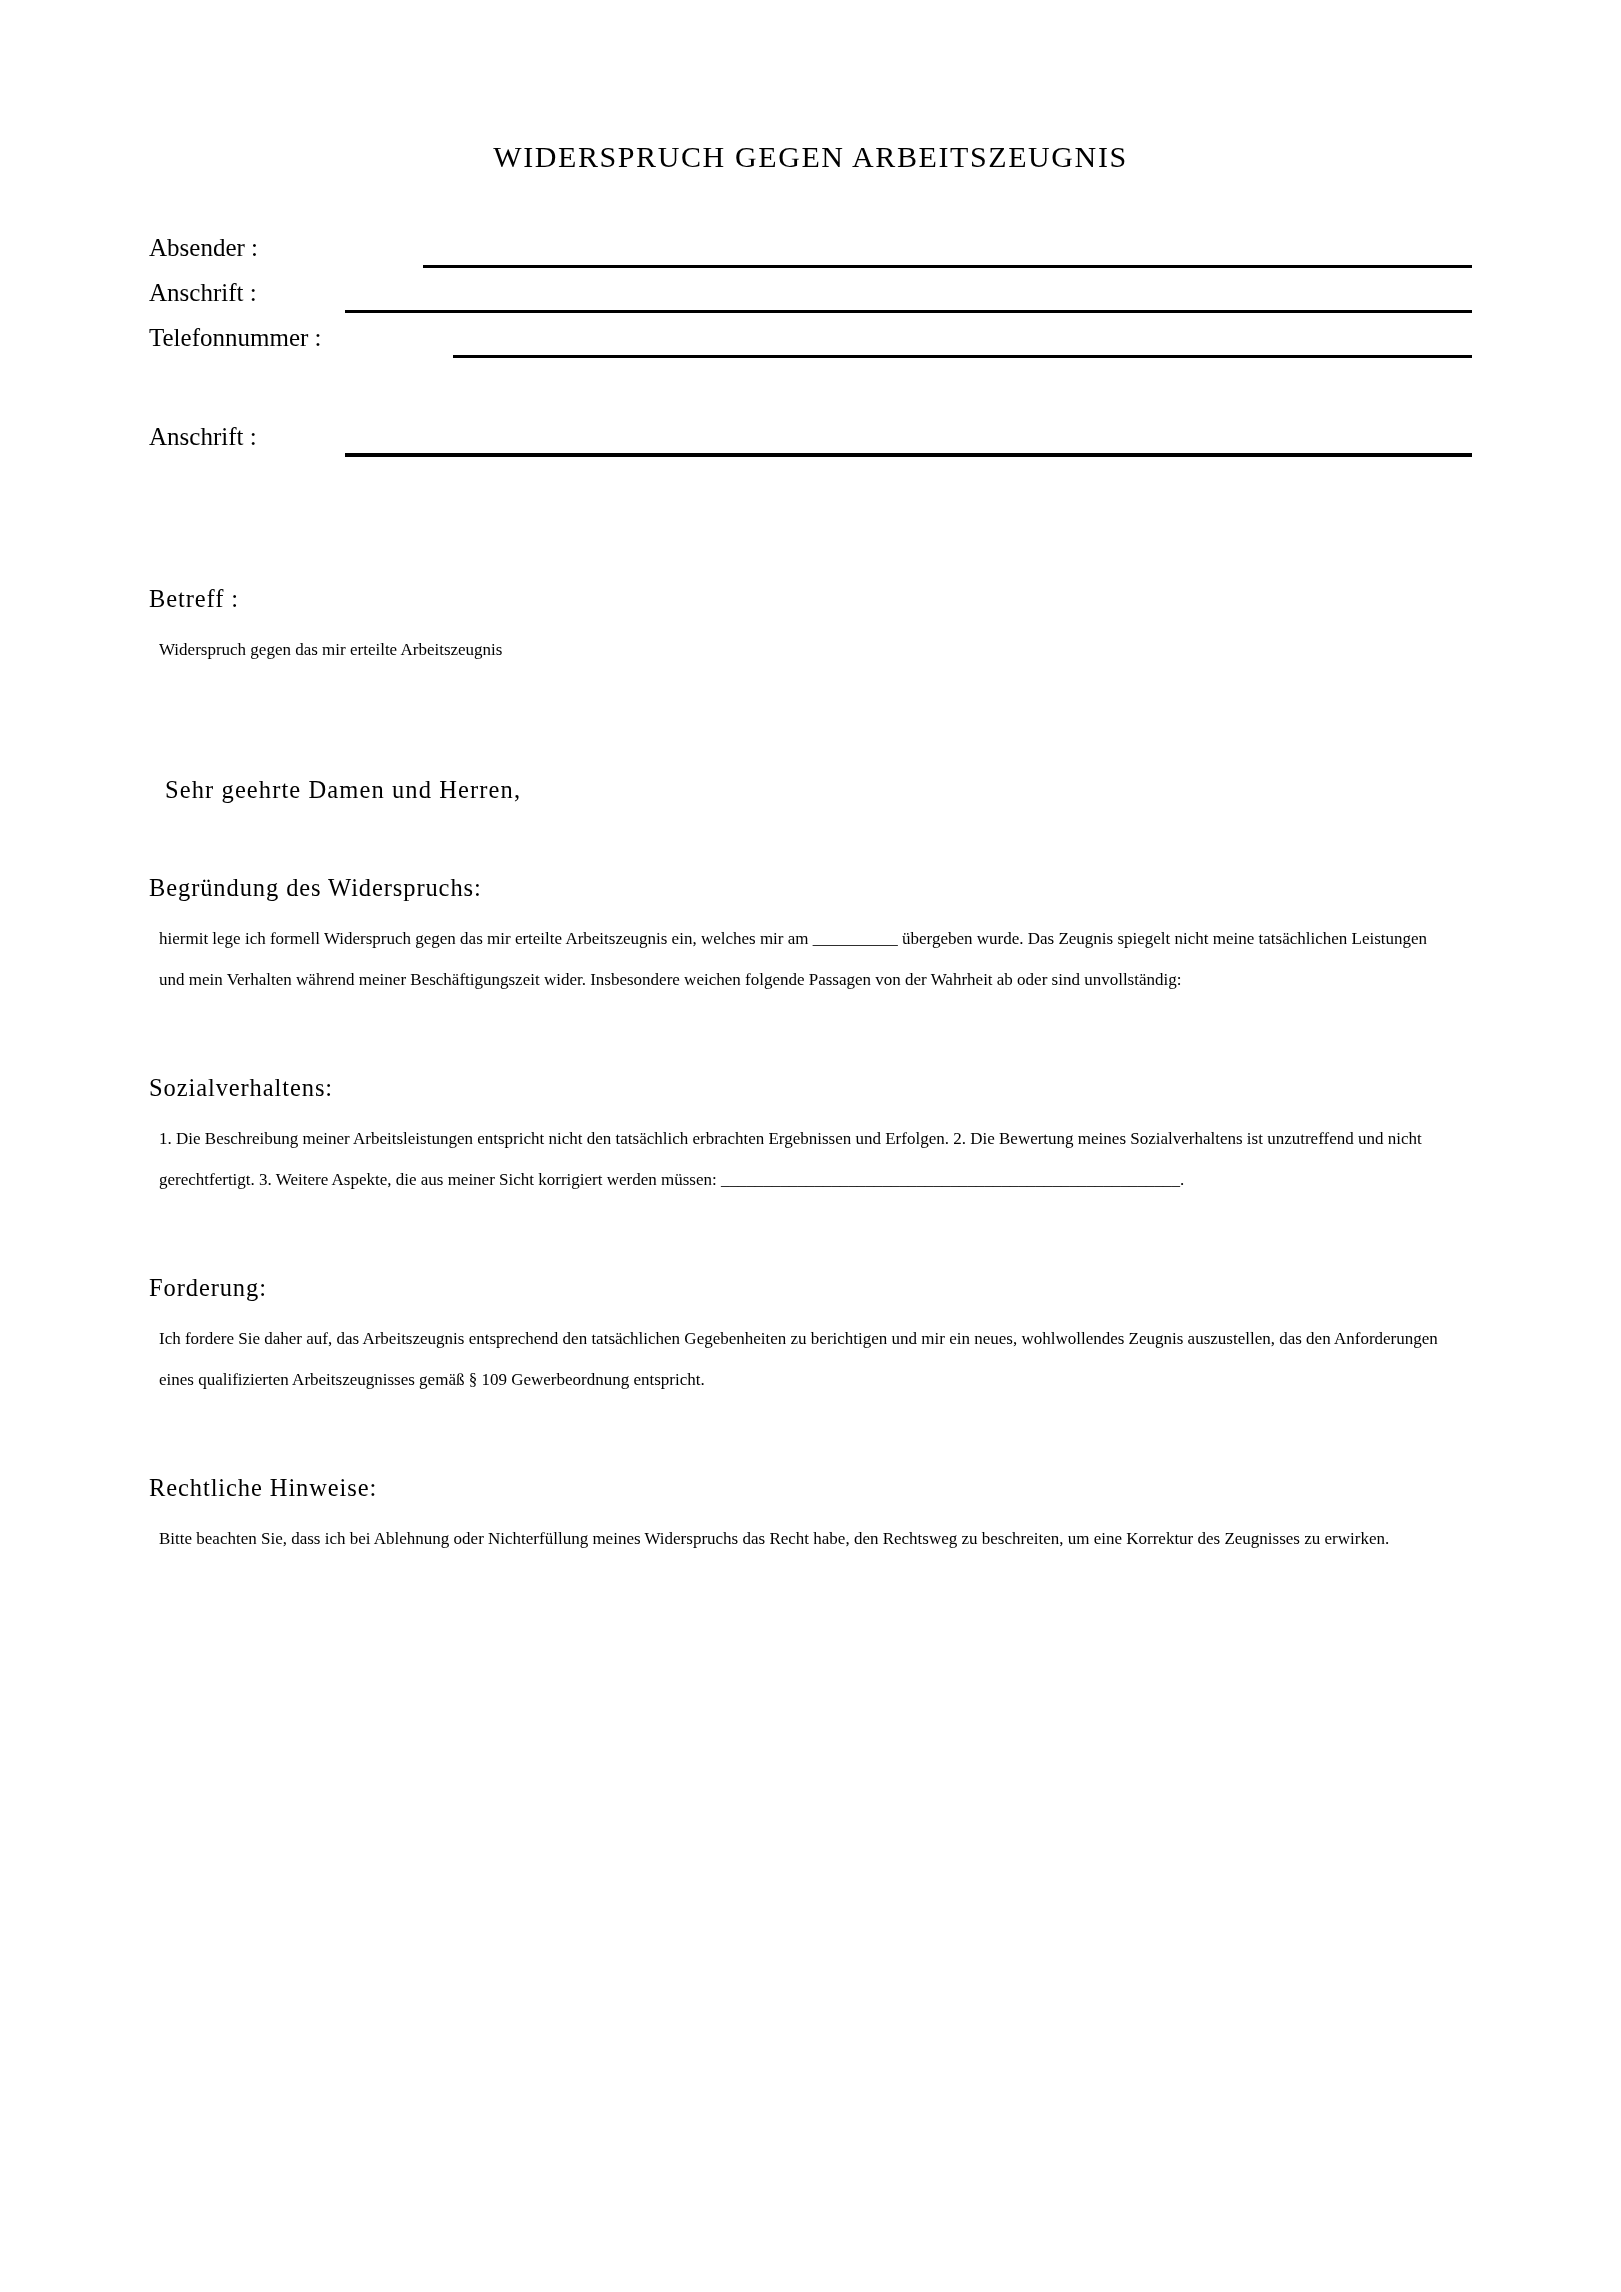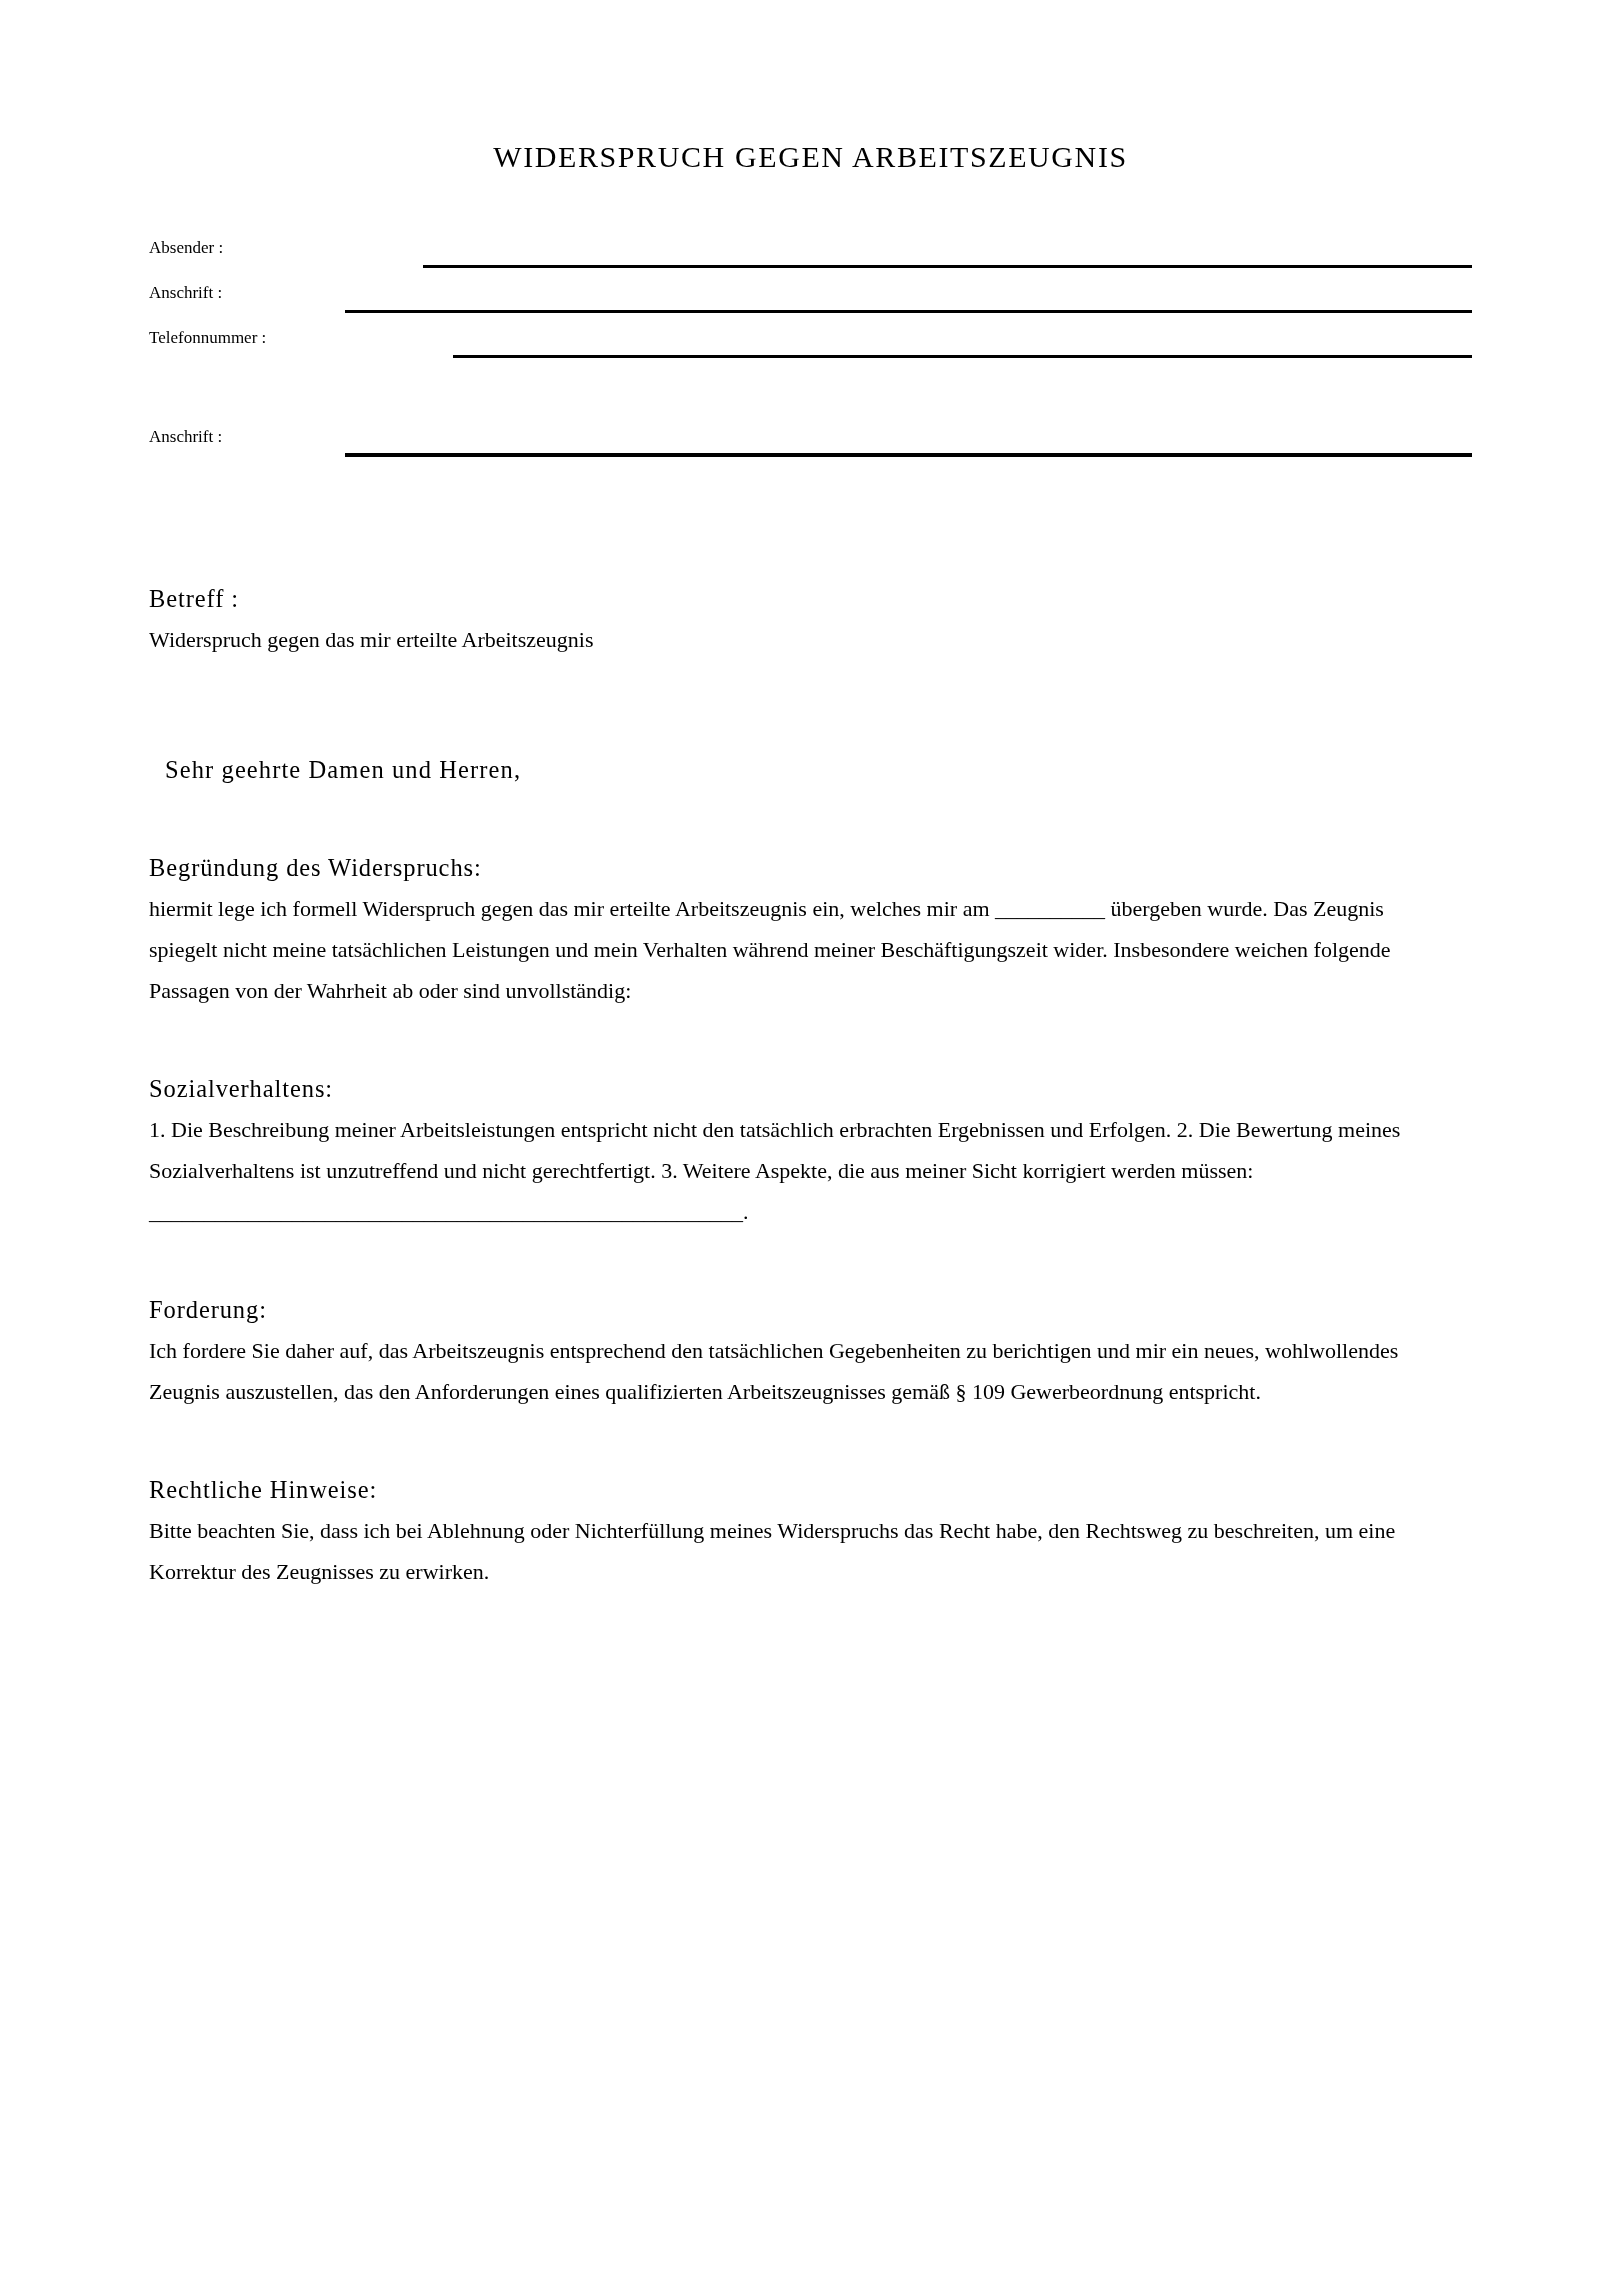--- a/index.html
+++ b/index.html
@@ -47,21 +47,21 @@
   .field-block.recipient { top: 420px; }
 
   .field-row {
     position: relative;
     height: 45px;
   }
   .field-label {
     position: absolute;
     left: 0;
     top: 0;
-    font-size: 17px;
+    font-size: 25px;
     line-height: 33px;
     white-space: nowrap;
   }
   .field-rule {
     position: absolute;
     bottom: 7.8px;
     right: 0;
     height: 0;
     border-bottom: 3.9px solid #000;
   }
@@ -84,23 +84,23 @@
 
   .heading {
     font-size: 24.5px;
     line-height: 41px;
     letter-spacing: 0.9px;
     margin: 0;
     white-space: nowrap;
   }
 
   .para {
-    font-size: 22px;
+    font-size: 17px;
     line-height: 41px;
-    margin: 0;
+    margin: 10px;
     text-align: left;
   }
 
   .salutation {
     font-size: 24.5px;
     line-height: 41px;
     letter-spacing: 1.1px;
     margin: 16px;
     white-space: nowrap;
   }

